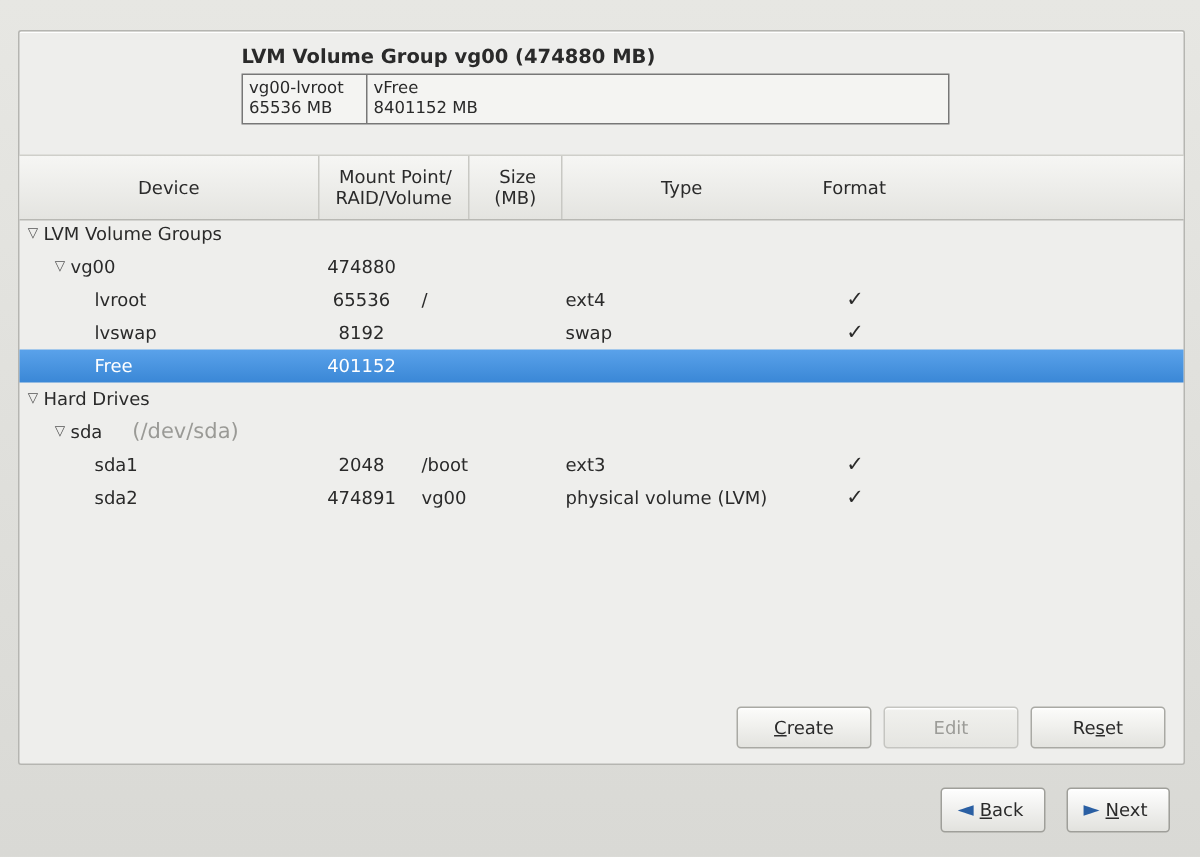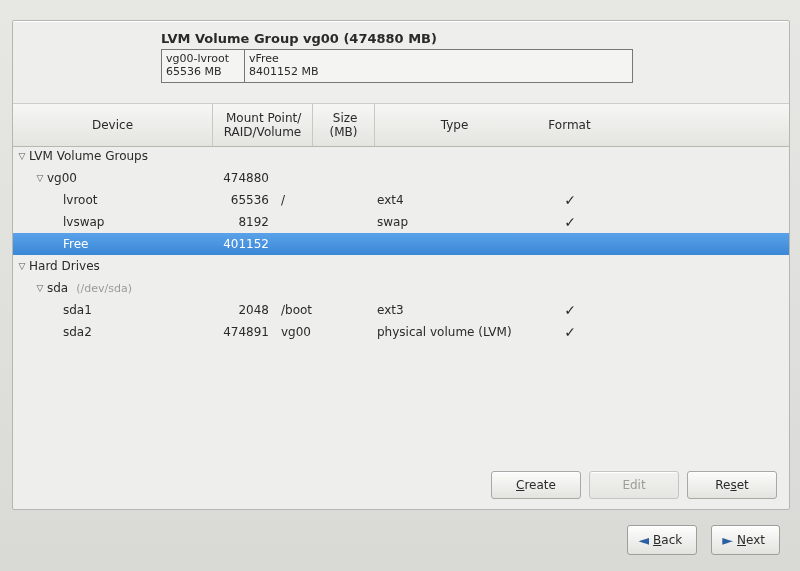--- a/index.html
+++ b/index.html
@@ -98,37 +98,37 @@
     align-items: center;
     font-size: 12px;
   }
   .row.selected {
     background: #3e8fe0;
     background: linear-gradient(#5aa2ea, #3a87d6);
     color: #fff;
   }
   .cell { box-sizing: border-box; }
   .cell.device { width: 200px; display: flex; align-items: center; }
-  .cell.size   { width: 62px;  text-align: right; padding-right: 6px;}
+  .cell.size   { width: 62px;  text-align: center; padding-right: 6px;}
   .cell.mount  { width: 100px; padding-left: 6px;}
   .cell.type   { width: 160px; padding-left: 2px;}
   .cell.format { width: 70px;  text-align: center; font-size: 14px;}
   .disclosure {
     display: inline-block;
     width: 10px;
     margin-right: 2px;
     color: #555;
     font-size: 9px;
     text-align: center;
   }
   .indent0 { padding-left: 4px; }
   .indent1 { padding-left: 22px; }
   .indent2 { padding-left: 50px; }
   .group-label { font-weight: normal; }
-  .devpath { color: #9a9a96; font-size: 11px; margin-left: 8px;}
+  .devpath { color: #9a9a96; font-size: 14px; margin-left: 20px;}
 
   
   .actions {
     position: absolute;
     bottom: 10px;
     right: 12px;
     display: flex;
     gap: 8px;
   }
   .btn {

